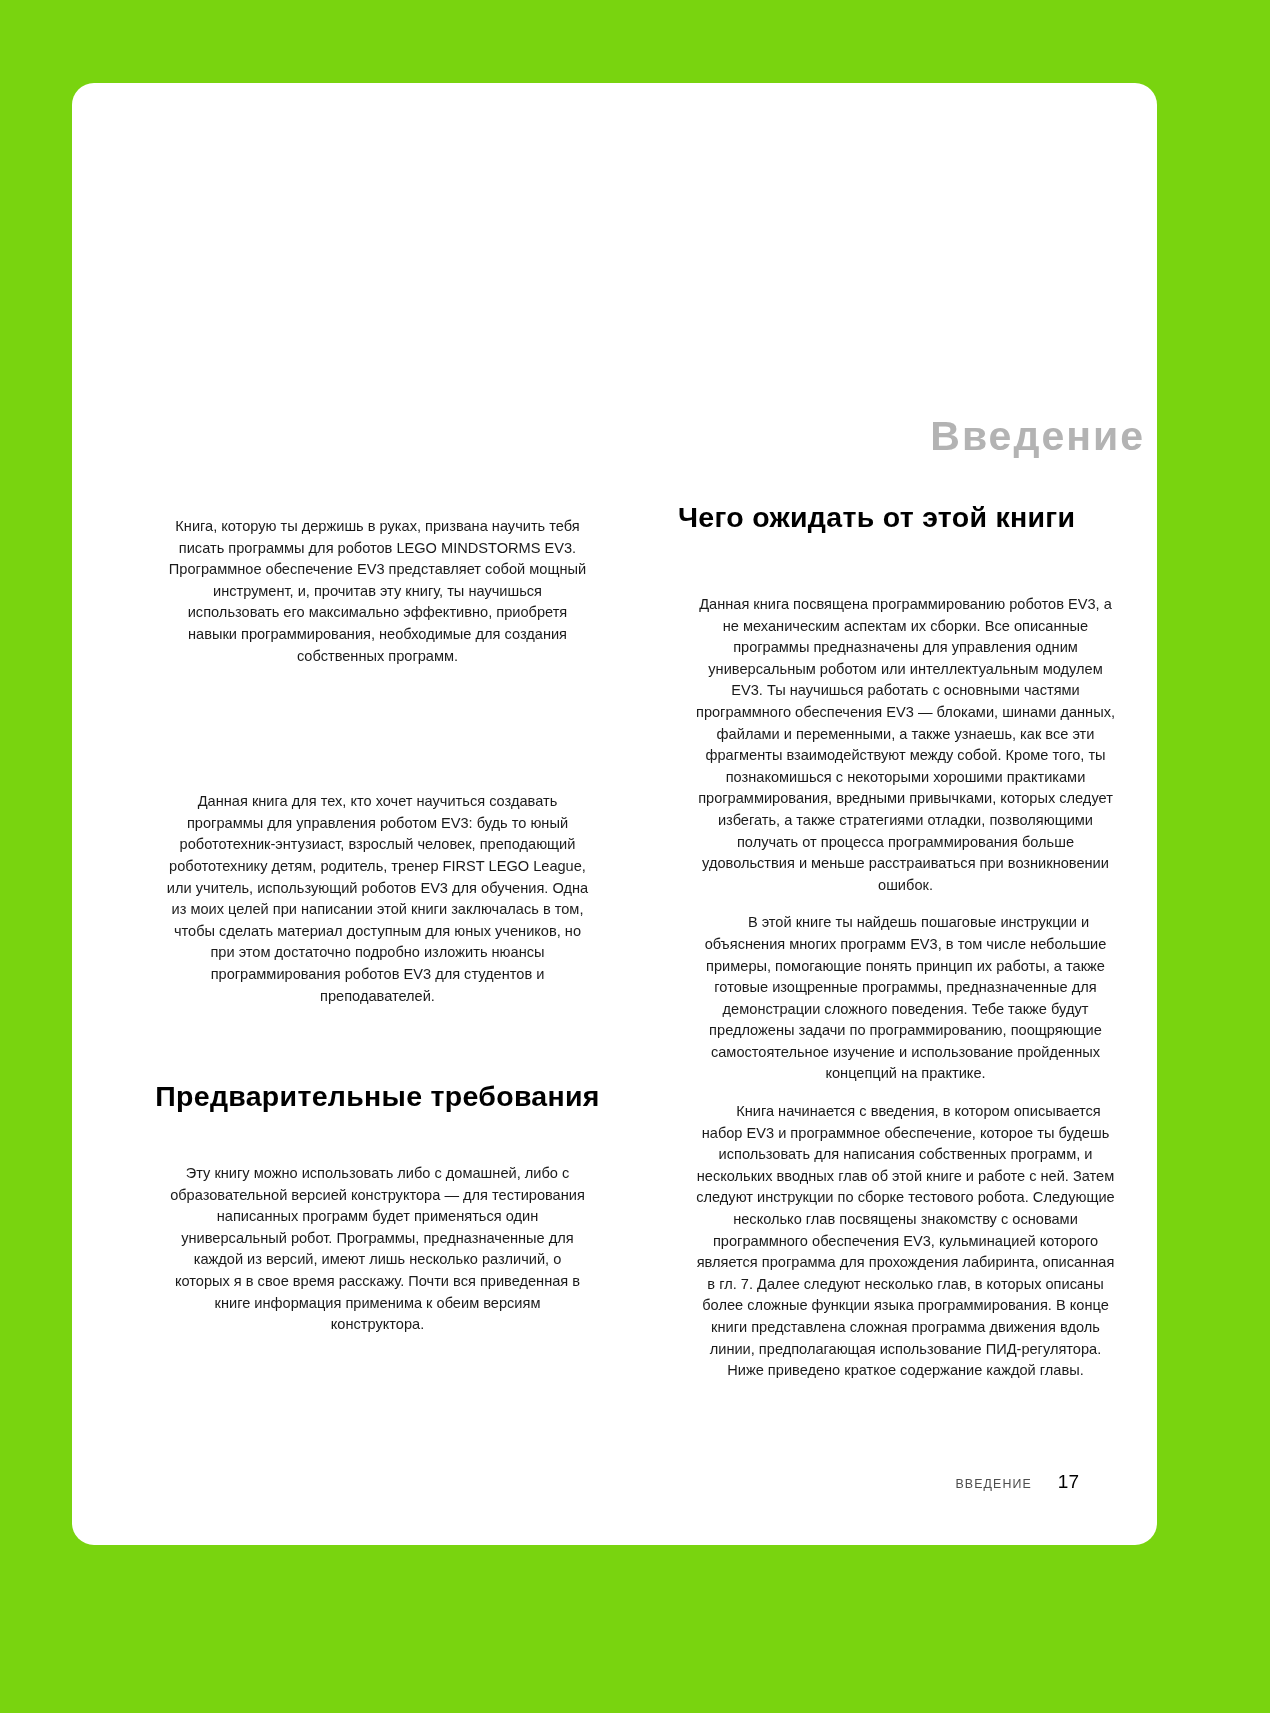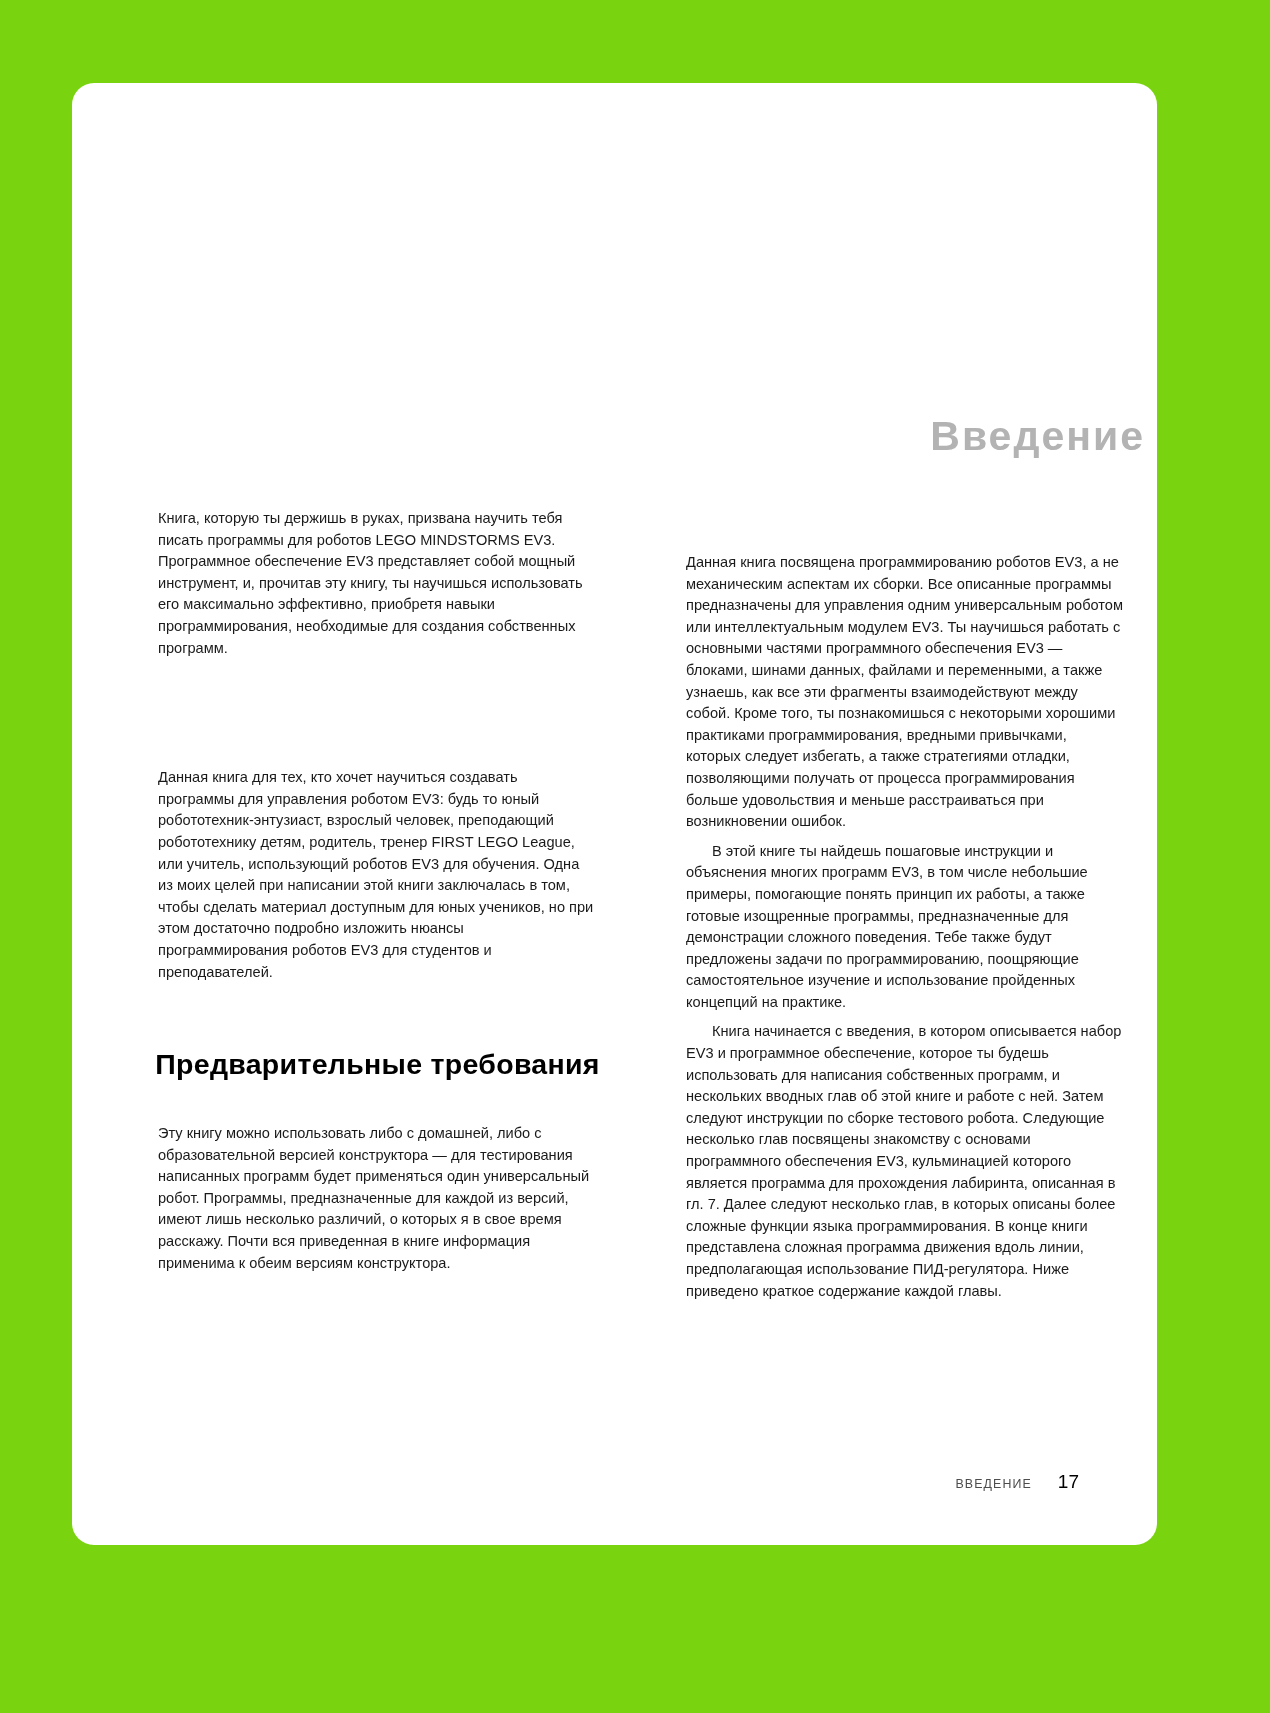--- a/index.html
+++ b/index.html
@@ -43,25 +43,25 @@
   }
   .col {
     position: absolute;
     top: 152px;
     width: 455px;
   }
   .col-left { left: 0; }
   .col-right { left: 528px; }
 
   p {
-    margin: 8px;
+    margin: 16px;
     font-size: 14.6px;
     line-height: 21.6px;
     color: #1a1a1a;
-    text-align: left;
+    text-align: center;
   }
   p.indent {
     text-indent: 26px;
   }
   h2 {
     margin: 0;
     font-size: 28.5px;
     line-height: 34px;
     font-weight: bold;
     color: #000000;
@@ -110,20 +110,21 @@
       <div class="block-gap-1"></div>
       <div class="block-gap-2"></div>
       <p>Данная книга для тех, кто хочет научиться создавать программы для управления роботом EV3: будь то юный робототехник-энтузиаст, взрослый человек, преподающий робототехнику детям, родитель, тренер FIRST LEGO League, или учитель, использующий роботов EV3 для обучения. Одна из моих целей при написании этой книги заключалась в том, чтобы сделать материал доступным для юных учеников, но при этом достаточно подробно изложить нюансы программирования роботов EV3 для студентов и преподавателей.</p>
       <div class="block-gap-3"></div>
       <h2 class="h2-center">Предварительные требования</h2>
       <div class="block-gap-4"></div>
       <p>Эту книгу можно использовать либо с домашней, либо с образовательной версией конструктора — для тестирования написанных программ будет применяться один универсальный робот. Программы, предназначенные для каждой из версий, имеют лишь несколько различий, о которых я в свое время расскажу. Почти вся приведенная в книге информация применима к обеим версиям конструктора.</p>
     </div>
 
     <div class="col col-right">
+      <h2>Чего ожидать от этой книги</h2>
       <div class="rgap-1"></div>
       <p>Данная книга посвящена программированию роботов EV3, а не механическим аспектам их сборки. Все описанные программы предназначены для управления одним универсальным роботом или интеллектуальным модулем EV3. Ты научишься работать с основными частями программного обеспечения EV3 — блоками, шинами данных, файлами и переменными, а также узнаешь, как все эти фрагменты взаимодействуют между собой. Кроме того, ты познакомишься с некоторыми хорошими практиками программирования, вредными привычками, которых следует избегать, а также стратегиями отладки, позволяющими получать от процесса программирования больше удовольствия и меньше расстраиваться при возникновении ошибок.</p>
       <p class="indent">В этой книге ты найдешь пошаговые инструкции и объяснения многих программ EV3, в том числе небольшие примеры, помогающие понять принцип их работы, а также готовые изощренные программы, предназначенные для демонстрации сложного поведения. Тебе также будут предложены задачи по программированию, поощряющие самостоятельное изучение и использование пройденных концепций на практике.</p>
       <p class="indent">Книга начинается с введения, в котором описывается набор EV3 и программное обеспечение, которое ты будешь использовать для написания собственных программ, и нескольких вводных глав об этой книге и работе с ней. Затем следуют инструкции по сборке тестового робота. Следующие несколько глав посвящены знакомству с основами программного обеспечения EV3, кульминацией которого является программа для прохождения лабиринта, описанная в гл. 7. Далее следуют несколько глав, в которых описаны более сложные функции языка программирования. В конце книги представлена сложная программа движения вдоль линии, предполагающая использование ПИД-регулятора. Ниже приведено краткое содержание каждой главы.</p>
     </div>
 
   </div>
 
   <div class="footer">
     <span class="footer-label">ВВЕДЕНИЕ</span>

